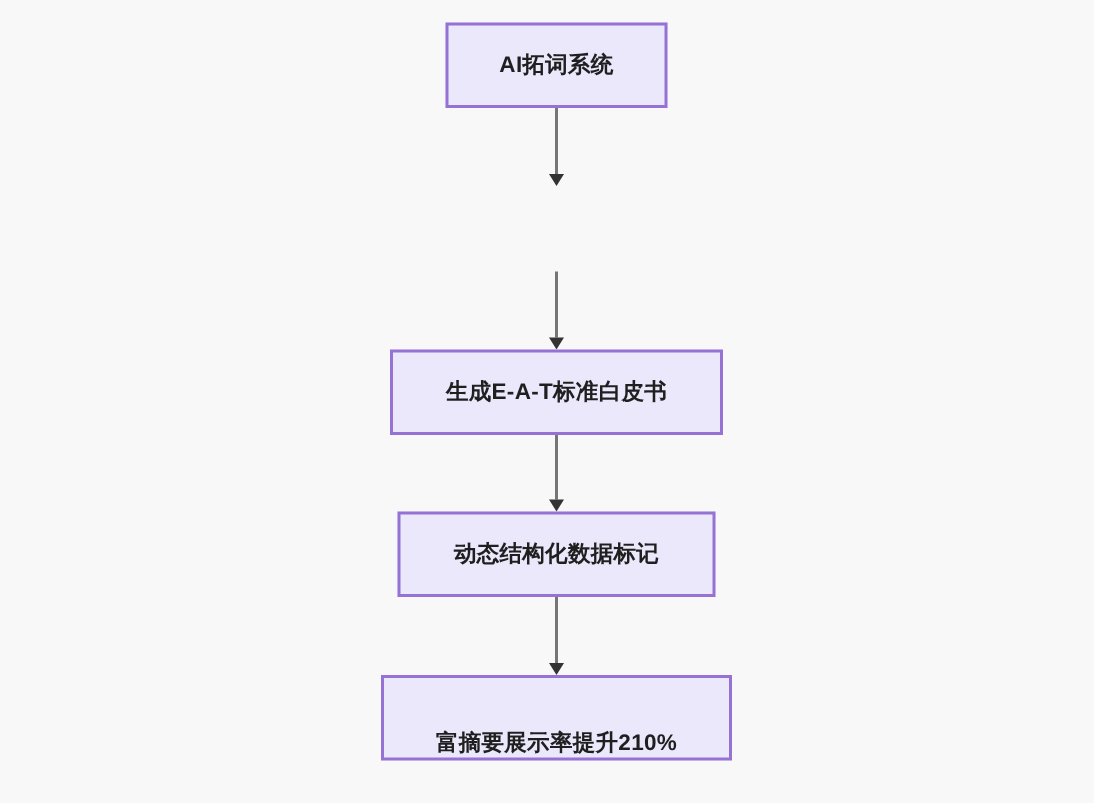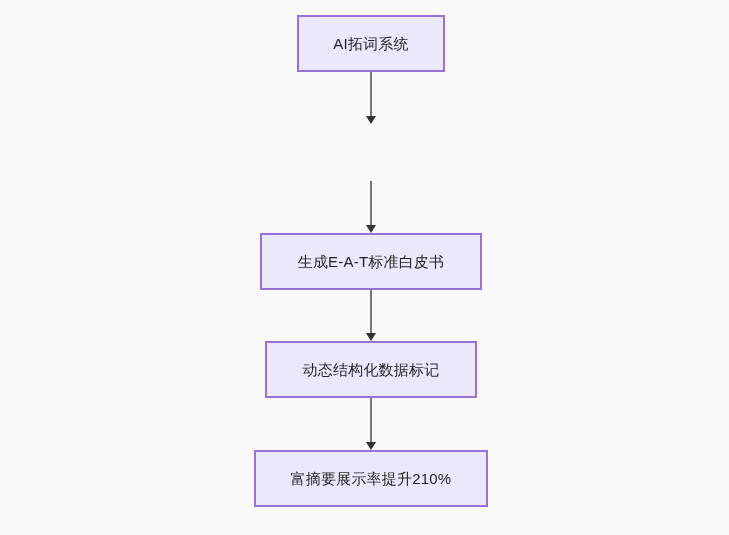--- a/index.html
+++ b/index.html
@@ -11,20 +11,21 @@
     width: 729px;
     height: 535px;
     background: #f8f8f8;
     font-family: "Liberation Sans", "DejaVu Sans", sans-serif;
     overflow: hidden;
   }
   #flowchart {
     position: relative;
     width: 729px;
     height: 535px;
+    font-weight: bold;
   }
   .node {
     position: absolute;
     box-sizing: border-box;
     background: #ebe8fb;
     border: 2px solid #9672d4;
     height: 57px;
     display: flex;
     align-items: center;
     justify-content: center;
@@ -76,17 +77,17 @@
 
 
   <div class="node" style="left:265px; top:341px; width:212px;">
     <span class="node-label">动态结构化数据标记</span>
   </div>
 
   <div class="node" style="left:260px; top:233px; width:222px;">
     <span class="node-label">生成E-A-T标准白皮书</span>
   </div>
 
-  <div class="node" style="left:254px; top:450px; width:234px;">
+  <div class="node" style="left:254px; top:450px; width:234px;align-items:flex-end;">
     <span class="node-label">富摘要展示率提升210%</span>
   </div>
 
 </div>
 
 </body></html>

